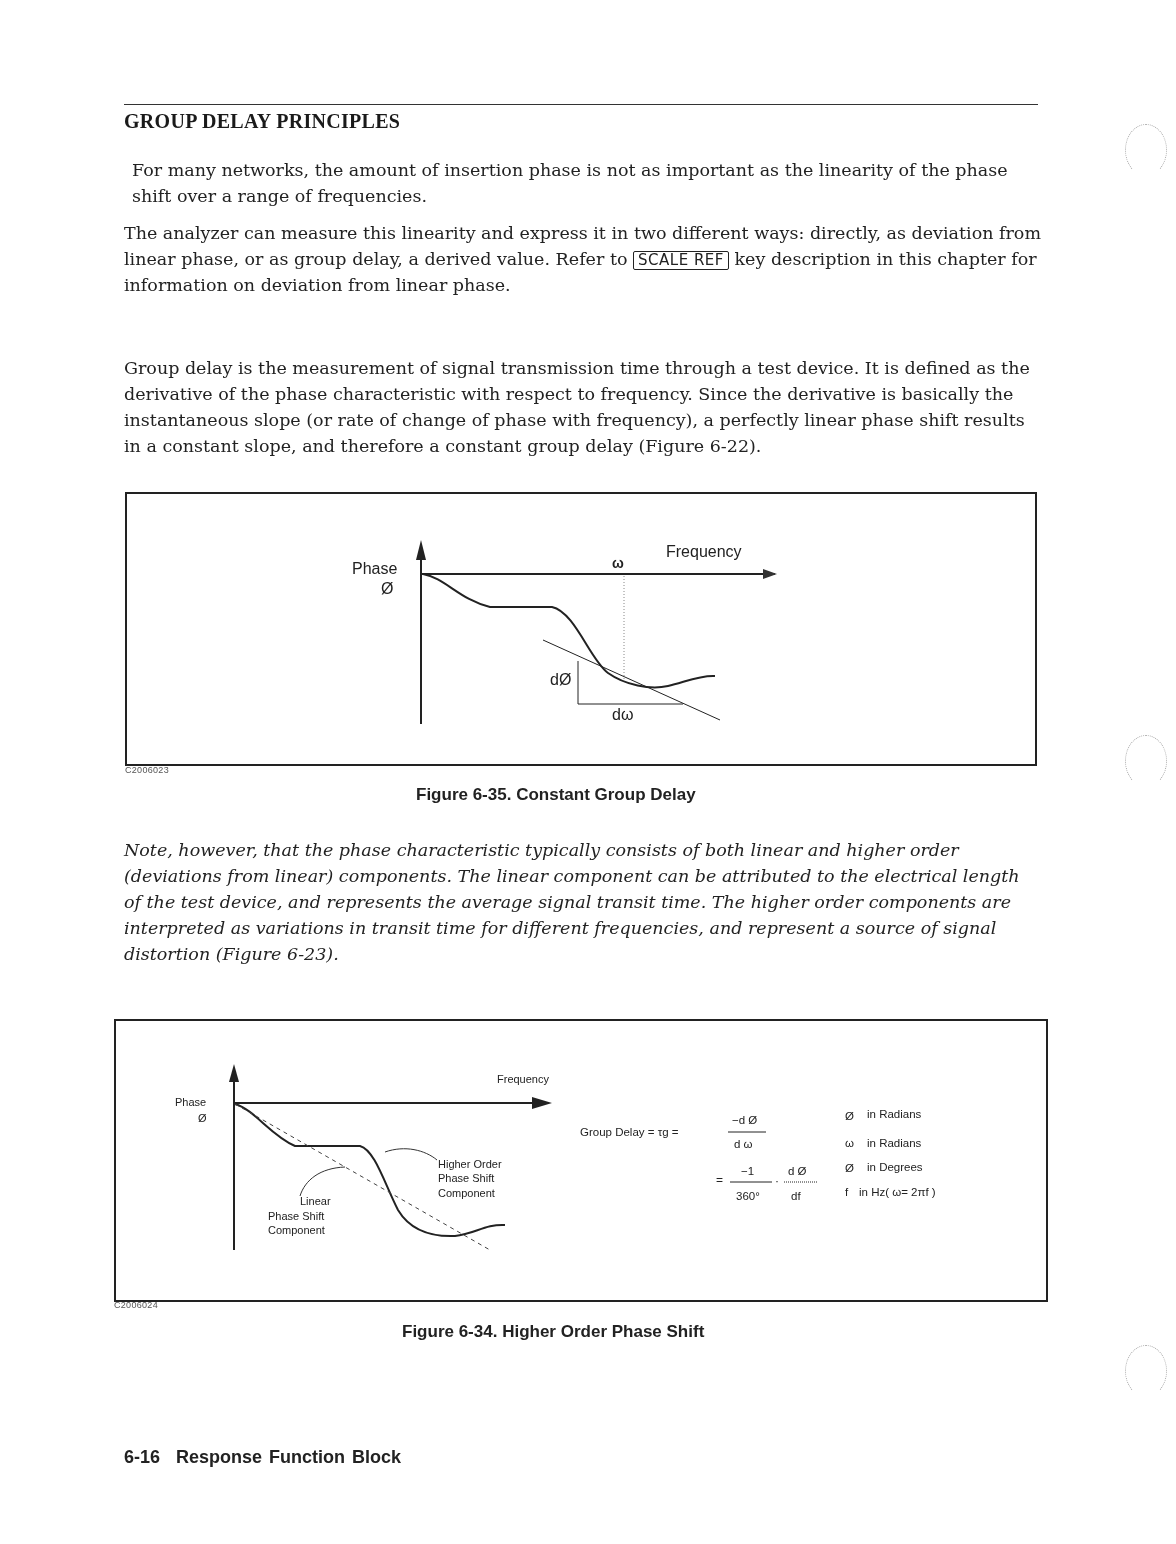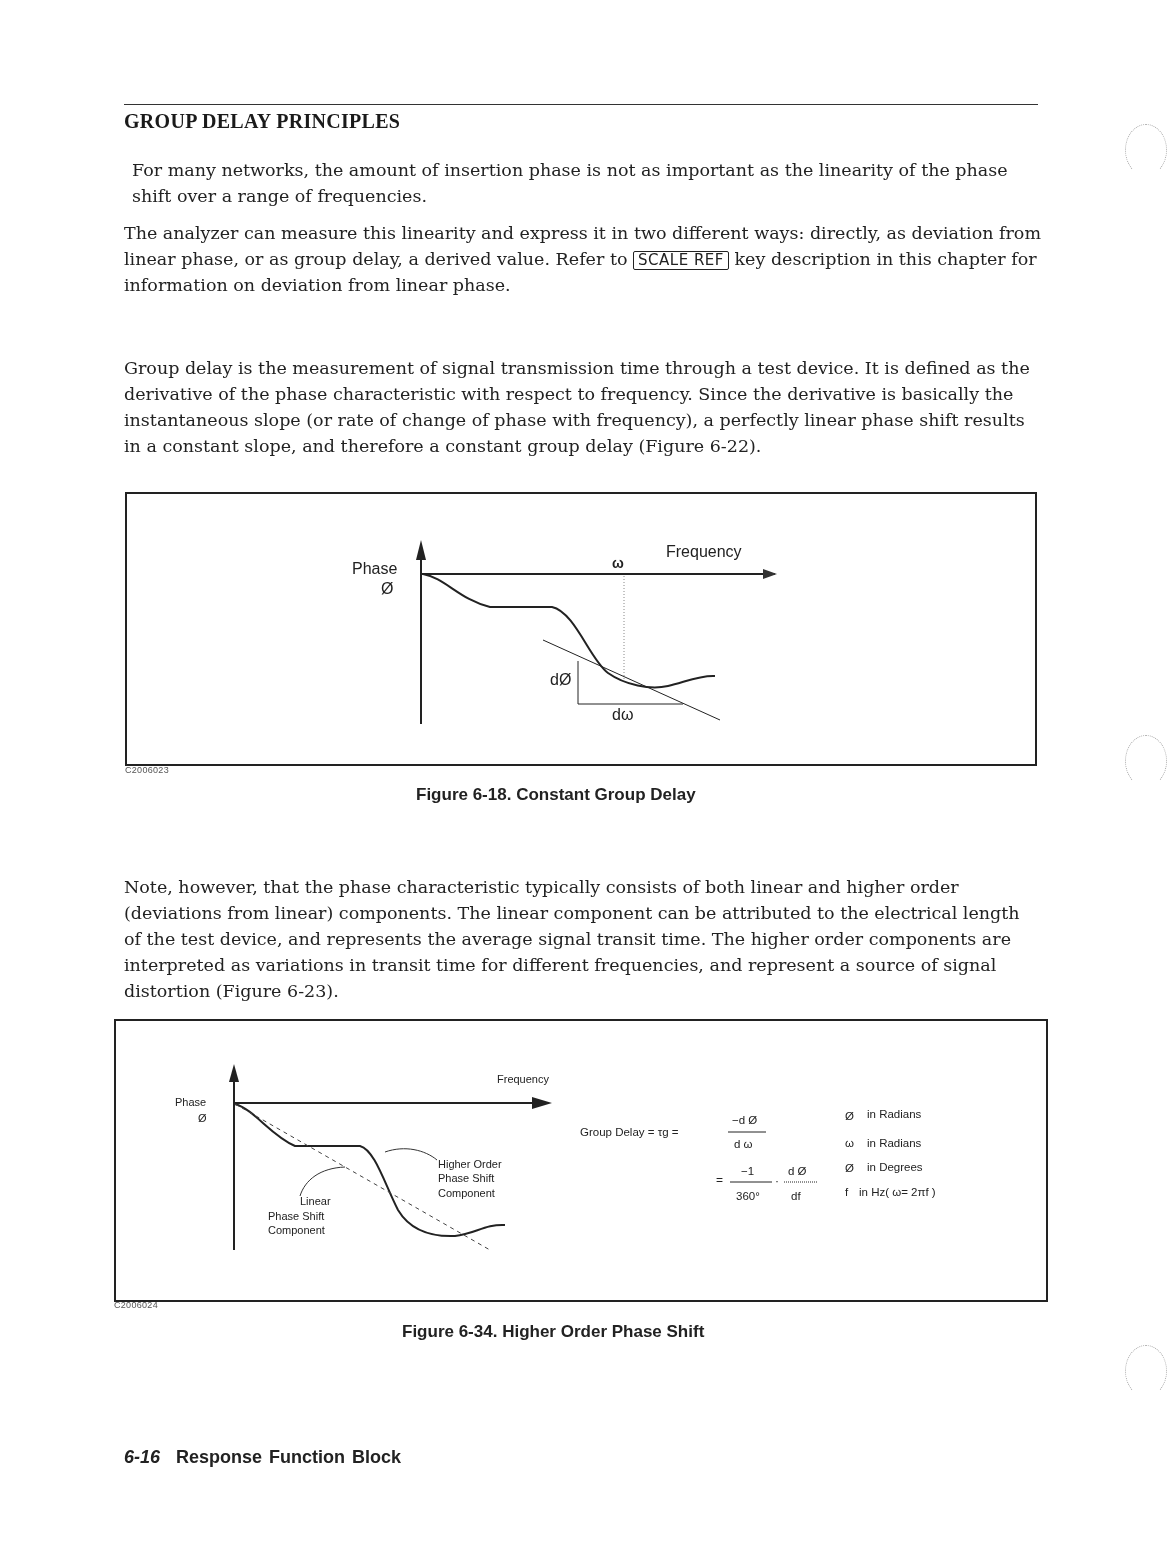--- a/index.html
+++ b/index.html
@@ -3,33 +3,33 @@
 <meta charset="utf-8">
 <style>
   html, body { margin: 0; padding: 0; background: #ffffff; }
   body { width: 1176px; height: 1544px; position: relative; overflow: hidden; color: #111; }
   .rule-top { position: absolute; left: 124px; top: 104px; width: 914px; height: 0; border-top: 1.5px solid #333; }
   .heading { position: absolute; left: 124px; top: 110px; font-family: Liberation Serif, serif; font-weight: bold; font-size: 20px; letter-spacing: 0.3px; color: #1a1a1a; }
   .para { position: absolute; left: 124px; width: 920px; font-family: "DejaVu Serif", serif; font-size: 17.5px; line-height: 26px; color: #222; }
   .p1 { top: 157px; margin-left: 8px; }
   .p2 { top: 220px; }
   .p3 { top: 311px; margin-top: 44px; }
-  .p4 { top: 874px; width: 915px; }
+  .p4 { top: 837px; width: 915px; font-style: italic; }
   .key { display: inline-block; font-family: "DejaVu Sans", sans-serif; font-size: 15px; border: 1.3px solid #222; border-radius: 2px; padding: 0 4px; line-height: 17px; letter-spacing: 0.5px; }
   .fig-box { position: absolute; border: 2px solid #222; }
   .fig1 { left: 125px; top: 492px; width: 908px; height: 270px; }
   .fig2 { left: 114px; top: 1019px; width: 930px; height: 279px; }
   .fig-code { position: absolute; font-family: "Liberation Sans", sans-serif; font-size: 9px; color: #555; letter-spacing: 0.3px; }
   .code1 { left: 125px; top: 765px; }
   .code2 { left: 114px; top: 1300px; text-align: right; }
   .caption { position: absolute; font-family: "Liberation Sans", sans-serif; font-weight: bold; font-size: 17px; color: #222; }
   .cap1 { left: 416px; top: 785px; }
   .cap2 { left: 402px; top: 1322px; }
   .footer { position: absolute; left: 124px; top: 1447px; font-family: "Liberation Sans", sans-serif; font-weight: bold; font-size: 18px; color: #222; word-spacing: 2px; }
-  .footer .num { margin-right: 16px; font-style: italic; }
+  .footer .num { margin-right: 16px; }
   svg { position: absolute; left: 0; top: 0; overflow: visible; }
   .svgtext { font-family: "Liberation Sans", sans-serif; fill: #222; }
   .margin-mark { position: absolute; width: 40px; height: 50px; border: 1px dotted #aaa; border-radius: 50%; border-bottom-color: transparent; }
 </style>
 </head>
 <body>
 
 <div class="rule-top"></div>
 
 <div class="heading">GROUP DELAY PRINCIPLES</div>
@@ -61,21 +61,21 @@
 
   <polyline points="578,661 578,704 683,704" fill="none" stroke="#222" stroke-width="1"></polyline>
   <text class="svgtext" x="352" y="574" font-size="16">Phase</text>
   <text class="svgtext" x="381" y="594" font-size="16">Ø</text>
   <text class="svgtext" x="666" y="557" font-size="16">Frequency</text>
   <text class="svgtext" x="612" y="568" font-size="14" font-weight="bold">ω</text>
   <text class="svgtext" x="550" y="685" font-size="16">dØ</text>
   <text class="svgtext" x="612" y="720" font-size="16">dω</text>
 </svg>
 <div class="fig-code code1">C2006023</div>
-<div class="caption cap1">Figure 6-18. Constant Group Delay</div>
+<div class="caption cap1">Figure 6-35. Constant Group Delay</div>
 
 <div class="para p4">Note, however, that the phase characteristic typically consists of both linear and higher order (deviations from linear) components. The linear component can be attributed to the electrical length of the test device, and represents the average signal transit time. The higher order components are interpreted as variations in transit time for different frequencies, and represent a source of signal distortion (Figure 6-23).</div>
 
 <div class="fig-box fig2"></div>
 <svg width="1176" height="1544">
   <line x1="234" y1="1250" x2="234" y2="1078" stroke="#222" stroke-width="2"></line>
   <path d="M229,1082 L234,1064 L239,1082 Z" fill="#222"></path>
   <line x1="234" y1="1103" x2="540" y2="1103" stroke="#222" stroke-width="2"></line>
   <path d="M532,1097 L552,1103 L532,1109 Z" fill="#222"></path>
 

